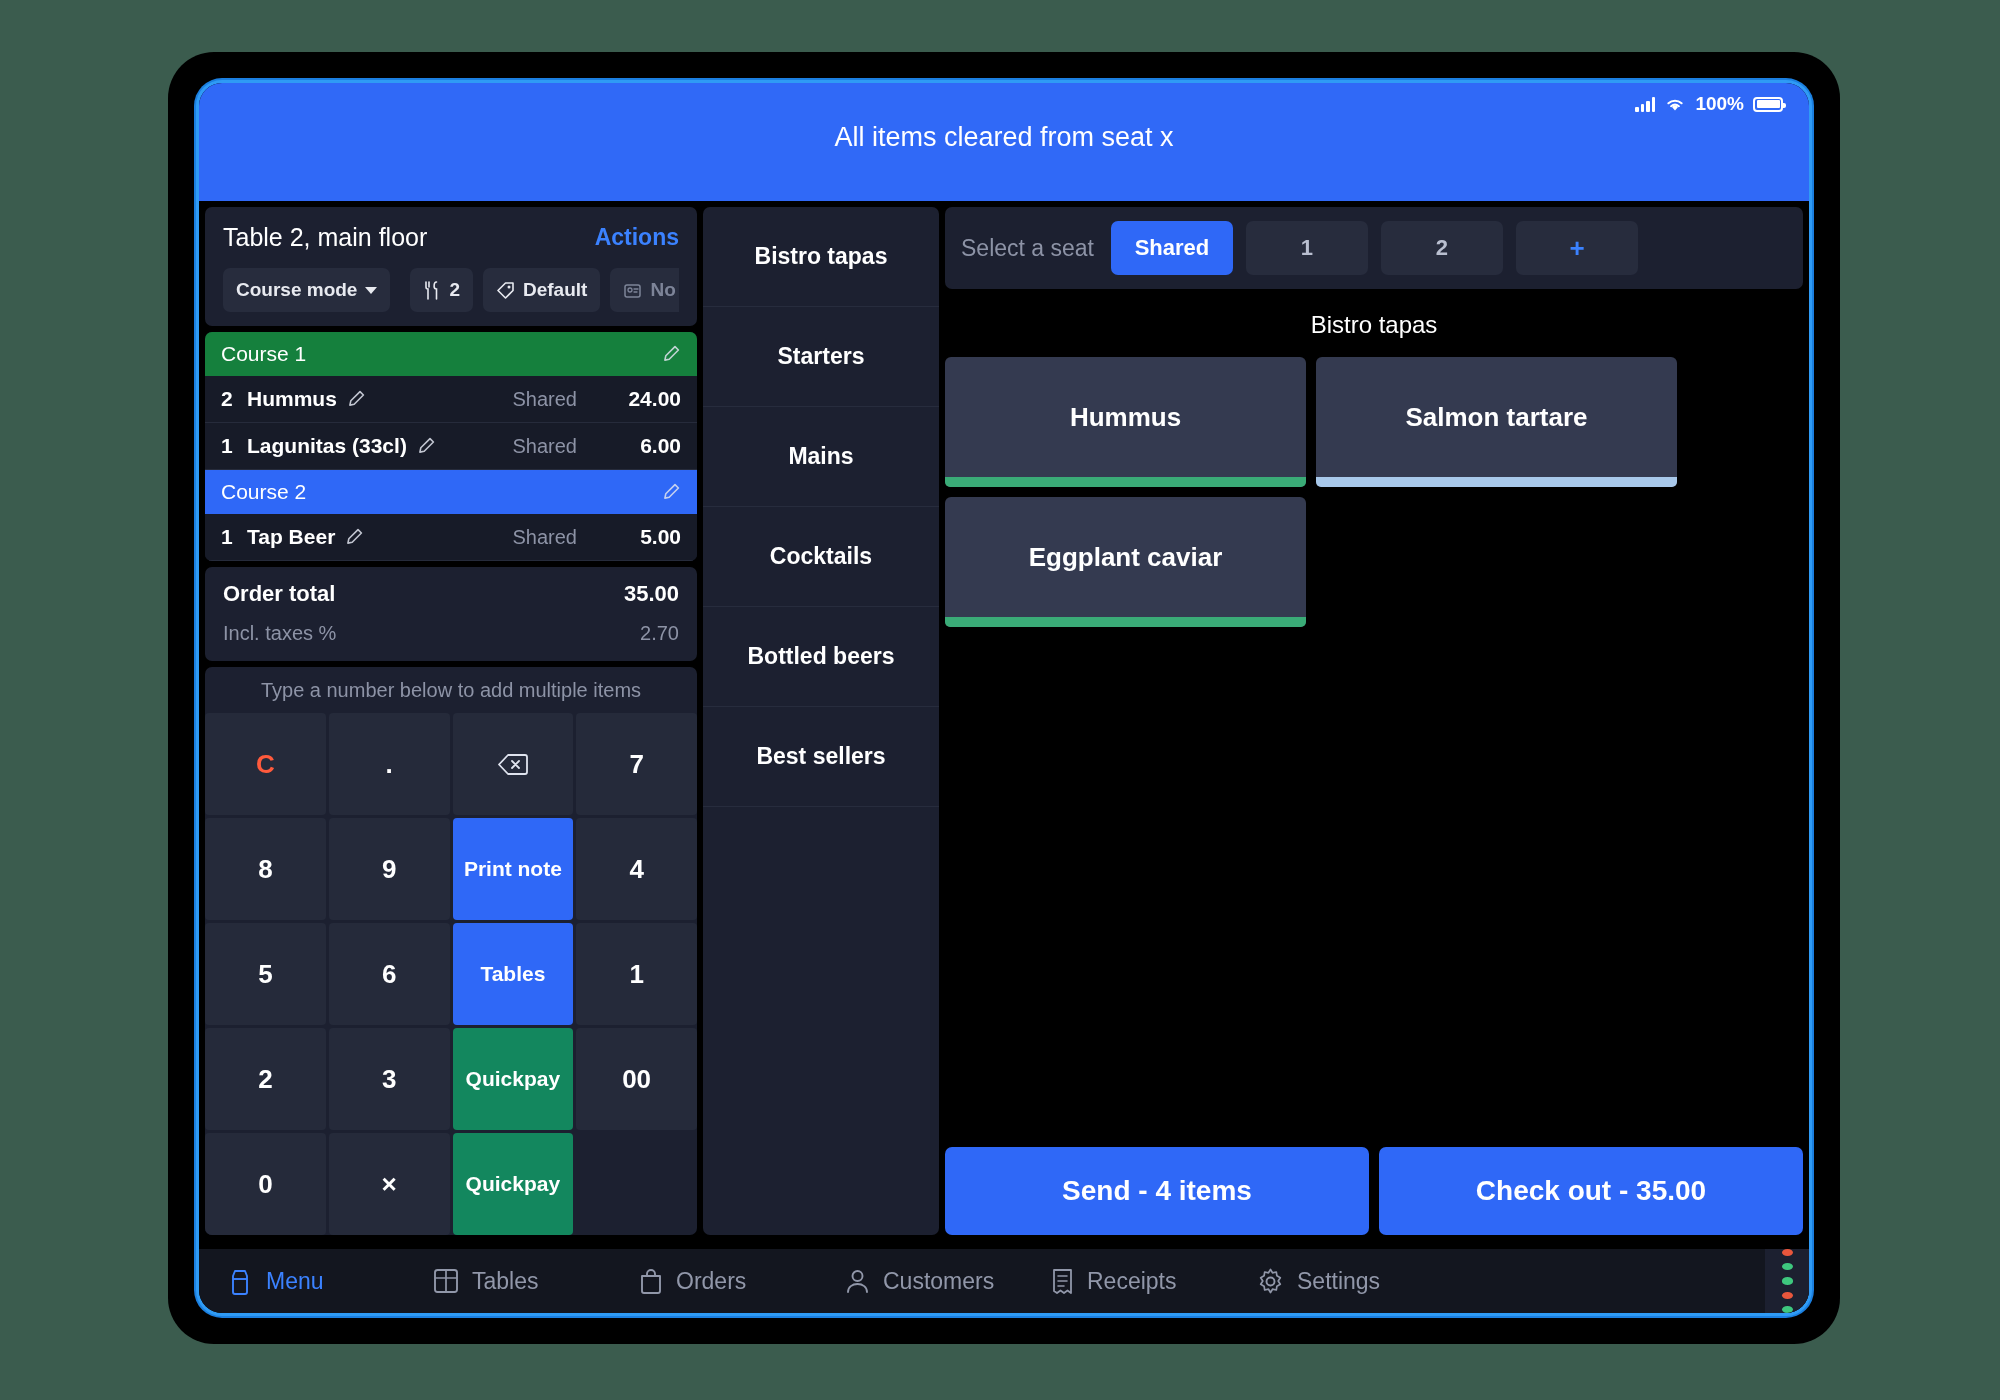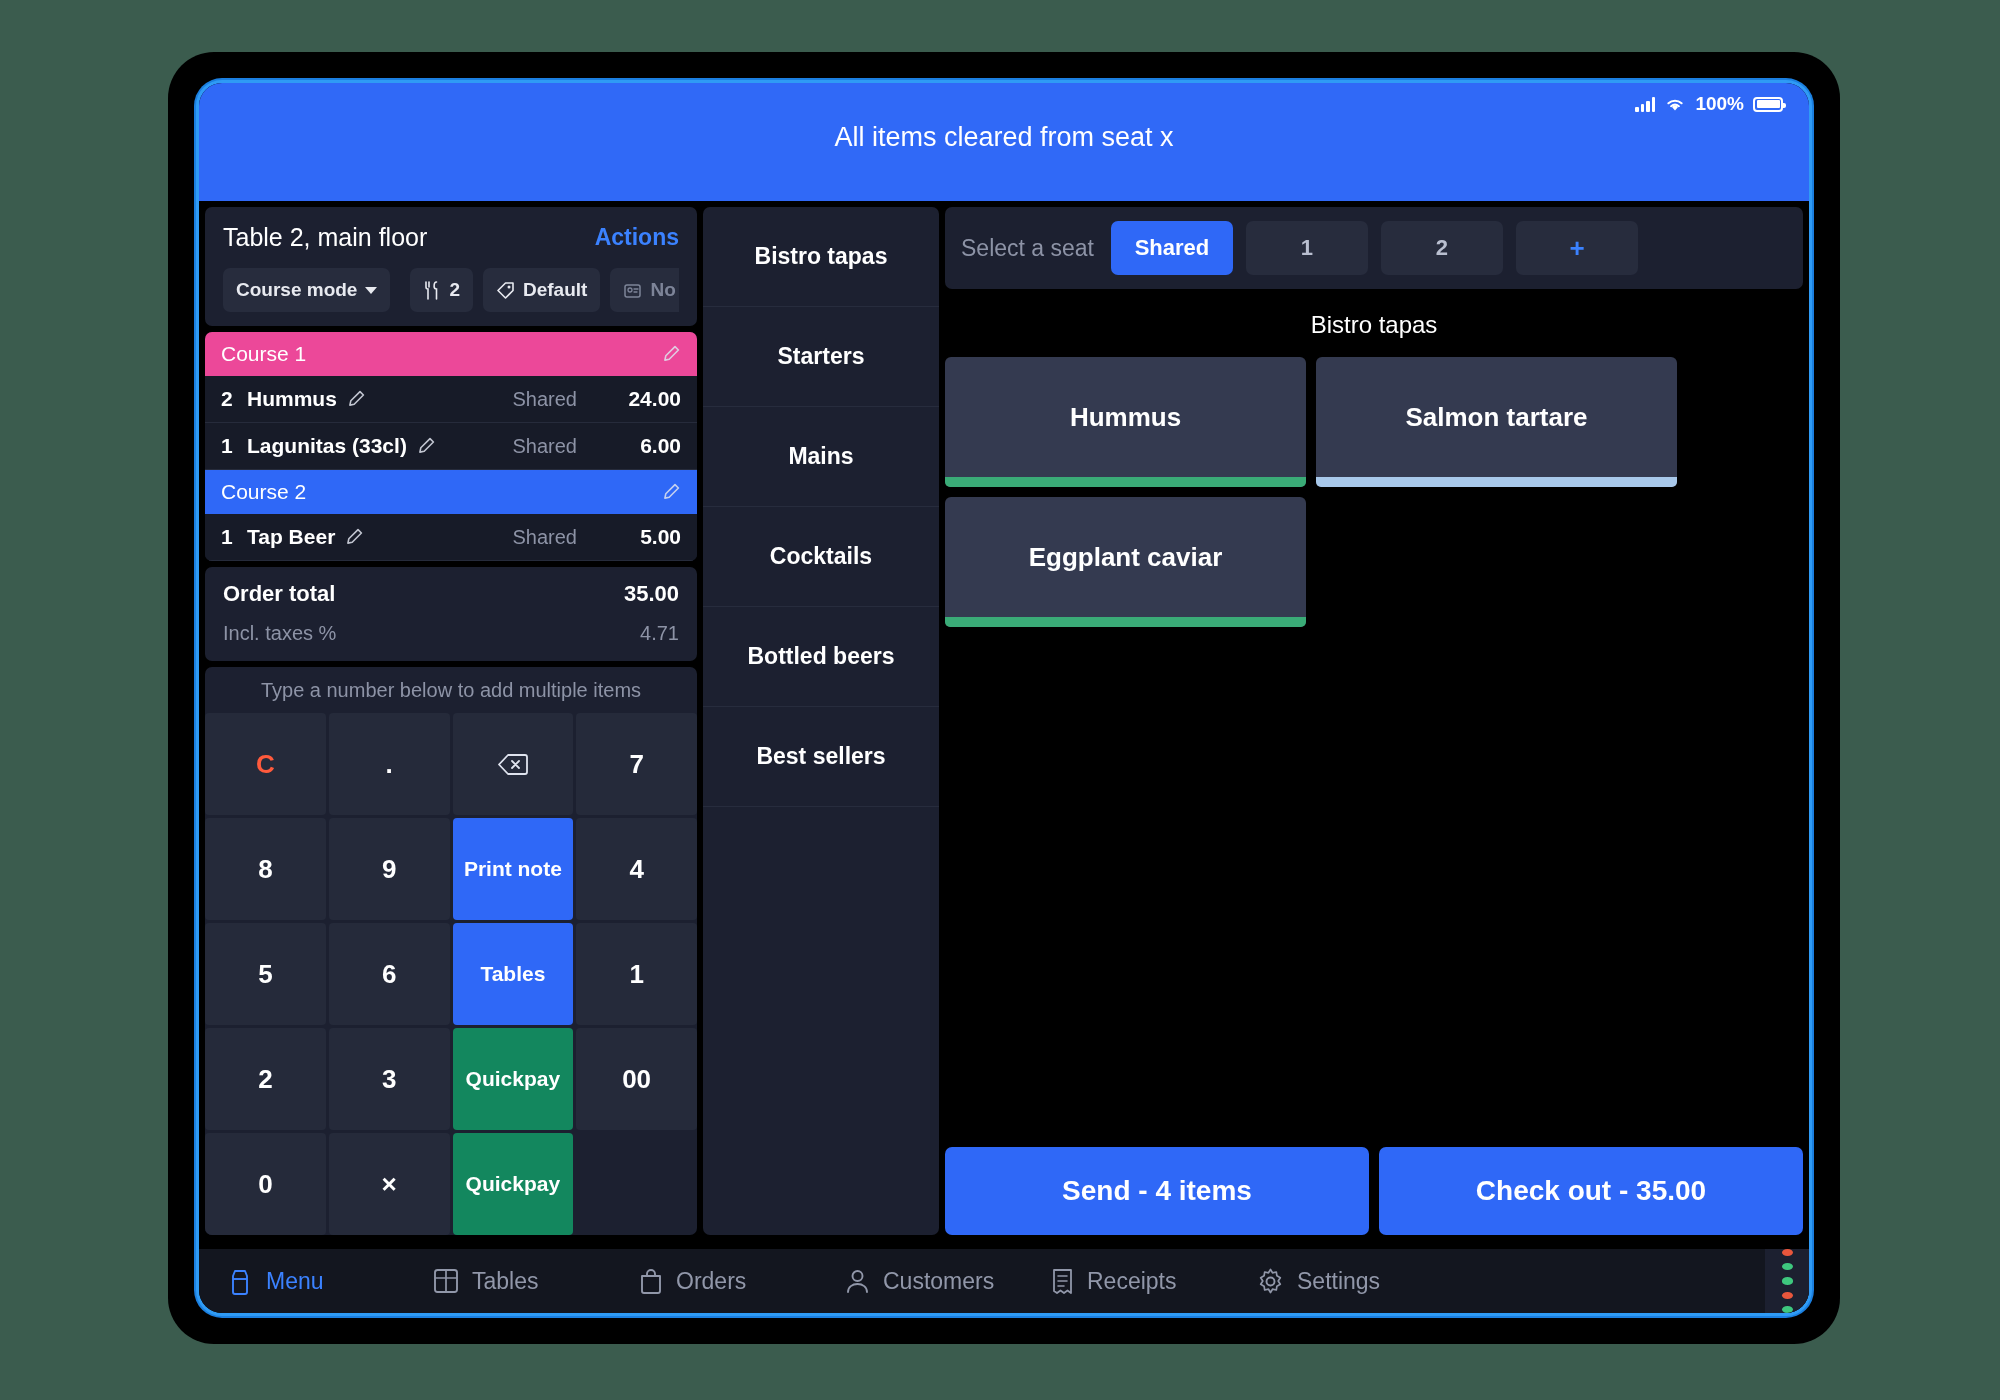--- a/index.html
+++ b/index.html
@@ -75,21 +75,21 @@
     display: flex; align-items: center; gap: 8px; padding: 0 13px;
     color: #e8eaf0; font-size: 19px; font-weight: bold; white-space: nowrap;
   }
   .chip.dim { color: #7d8498; }
   .divider-v { width: 2px; height: 32px; background: #3a4055; }
   .caret { width:0;height:0;border-left:6px solid transparent;border-right:6px solid transparent;border-top:7px solid #e8eaf0; }
   
   #order-lines { overflow: hidden; }
   .course-row {
     display: flex; align-items: center; justify-content: space-between;
-    padding: 10px 16px; background: #ec4899; color: #fff; font-size: 21px;
+    padding: 10px 16px; background: #15803d; color: #fff; font-size: 21px;
   }
   .course-row.active { background: #2f68f7; }
   .item-row {
     display: flex; align-items: center; padding: 11px 16px;
     background: #171b28; color: #fff; font-size: 21px;
     border-bottom: 1px solid #262b3b;
   }
   .item-qty { width: 26px; font-weight: bold; }
   .item-name { font-weight: bold; }
   .item-seat { margin-left: auto; color: #8d93a6; font-size: 20px; padding-right: 26px; }
@@ -290,21 +290,21 @@
             </div>
           </div>
 
       <div class="card" id="totals">
         <div class="total-row">
           <strong>Order total</strong>
           <strong>35.00</strong>
         </div>
         <div class="total-row sub">
           <span>Incl. taxes %</span>
-          <span>4.71</span>
+          <span>2.70</span>
         </div>
       </div>
 
       <div class="card" id="keypad-card">
         <div id="keypad-hint">Type a number below to add multiple items</div>
         <div id="keypad">
               <div class="key clear">C</div>
               <div class="key">.</div>
               <div class="key">
                 <span>

